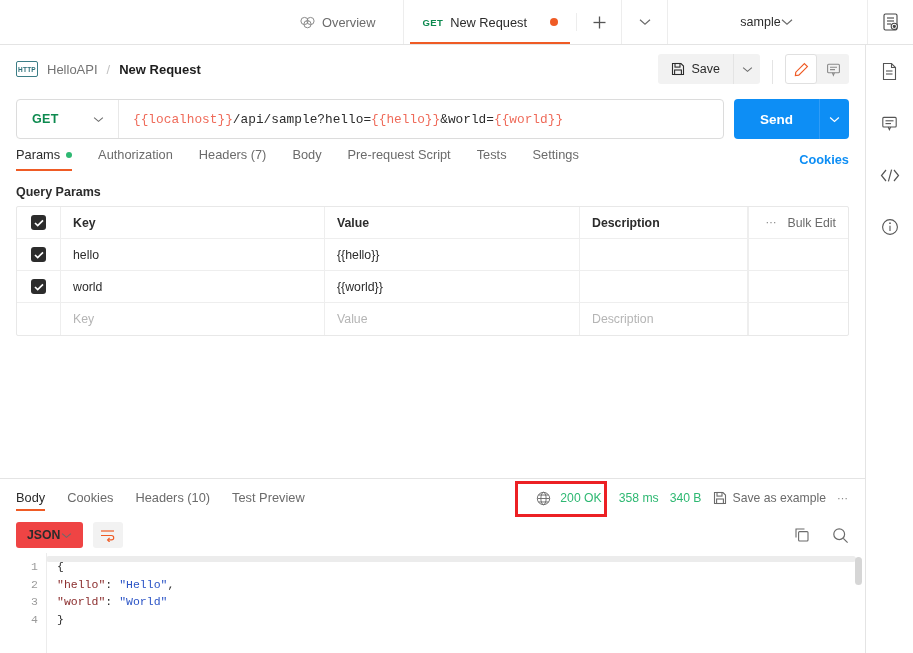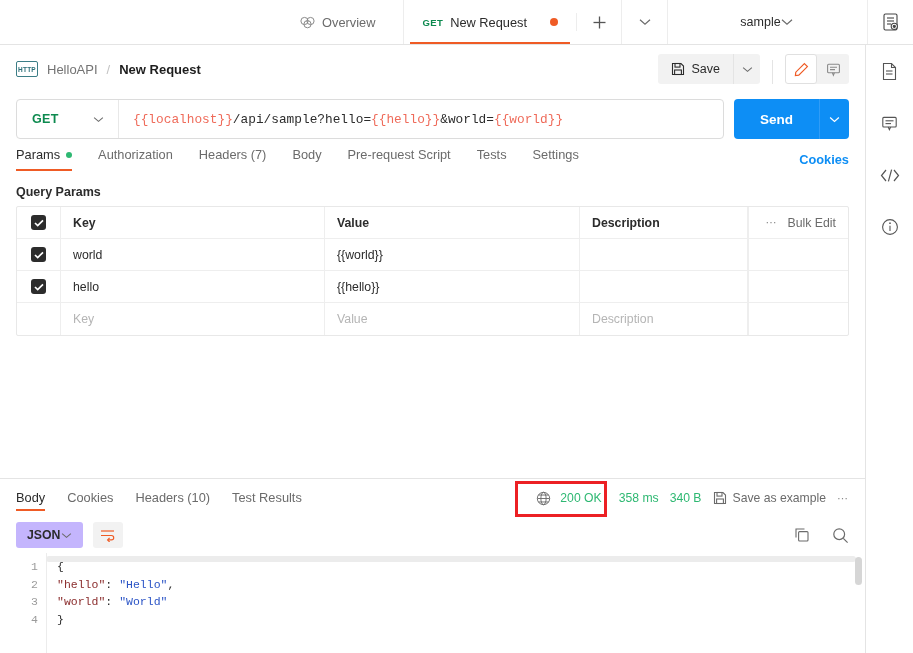--- a/index.html
+++ b/index.html
@@ -196,21 +196,21 @@
 
   .viewer-bar { display: flex; align-items: center; padding: 0 16px; height: 36px; flex: 0 0 36px; gap: 10px; }
   .seg { display: flex; background: #f2f2f2; border-radius: 3px; height: 26px; align-items: stretch; }
   .seg-item {
     padding: 0 14px; display: flex; align-items: center; font-size: 12.3px;
     color: #6b6b6b; cursor: pointer;
   }
   .seg-item.sel { background: #e6e6e6; color: #2c2c2c; border-radius: 3px; }
   .fmt-sel {
     display: flex; align-items: center; padding: 0 11px; height: 26px;
-    background: #c4b5fd; border-radius: 3px; cursor: pointer;
+    background: #ef4444; border-radius: 3px; cursor: pointer;
     font-size: 12.3px; font-weight: bold; color: #2c2c2c;
   }
   .wrap-btn {
     width: 30px; height: 26px; background: #f2f2f2; border-radius: 3px;
     display: flex; align-items: center; justify-content: center; cursor: pointer; color: #ef5b25;
   }
   .viewer-right { margin-left: auto; display: flex; align-items: center; gap: 22px; color: #6b6b6b; }
   .viewer-right > span { cursor: pointer; display: flex; }
 
   .code {
@@ -417,43 +417,43 @@
         <div id="param-rows">
             <div class="trow">
               <div class="cell c-check">
                 <span class="cb">
                   <svg width="10" height="8" viewBox="0 0 10 8" fill="none" stroke="#fff" stroke-width="1.7">
                     <polyline points="1,4 3.7,6.6 9,1.3"></polyline>
                   </svg>
                 </span>
               </div>
               <div class="cell c-key">
-                <span class="cellval">world</span>
+                <span class="cellval">hello</span>
               </div>
               <div class="cell c-val">
-                <span class="var cellval">{{world}}</span>
+                <span class="var cellval">{{hello}}</span>
               </div>
               <div class="cell c-desc">
                 <span class="cellval"></span>
               </div>
               <div class="cell c-bulk"></div>
             </div>
             <div class="trow">
               <div class="cell c-check">
                 <span class="cb">
                   <svg width="10" height="8" viewBox="0 0 10 8" fill="none" stroke="#fff" stroke-width="1.7">
                     <polyline points="1,4 3.7,6.6 9,1.3"></polyline>
                   </svg>
                 </span>
               </div>
               <div class="cell c-key">
-                <span class="cellval">hello</span>
+                <span class="cellval">world</span>
               </div>
               <div class="cell c-val">
-                <span class="var cellval">{{hello}}</span>
+                <span class="var cellval">{{world}}</span>
               </div>
               <div class="cell c-desc">
                 <span class="cellval"></span>
               </div>
               <div class="cell c-bulk"></div>
             </div>
             <div class="trow">
               <div class="cell c-check"></div>
               <div class="cell c-key ph">
                 <span class="ph">Key</span>
@@ -470,21 +470,21 @@
       </div>
 
       <div class="spacer"></div>
 
       <div class="resp">
         <div class="resp-tabs">
           <div id="resp-tab-items" style="display:flex;align-items:center;height:100%;">
               <div class="rsp-tab active">Body</div>
               <div class="rsp-tab">Cookies</div>
               <div class="rsp-tab">Headers (10)</div>
-              <div class="rsp-tab">Test Results</div>
+              <div class="rsp-tab">Test Preview</div>
             </div>
           <div class="resp-meta">
             <div class="status-wrap">
               <span>
                 <svg width="15" height="15" viewBox="0 0 16 16" fill="none" stroke="#6b6b6b" stroke-width="1">
                   <circle cx="8" cy="8" r="6.6"></circle>
                   <ellipse cx="8" cy="8" rx="2.8" ry="6.6"></ellipse>
                   <line x1="1.6" y1="8" x2="14.4" y2="8"></line>
                   <line x1="2.6" y1="4.3" x2="13.4" y2="4.3"></line>
                   <line x1="2.6" y1="11.7" x2="13.4" y2="11.7"></line>

